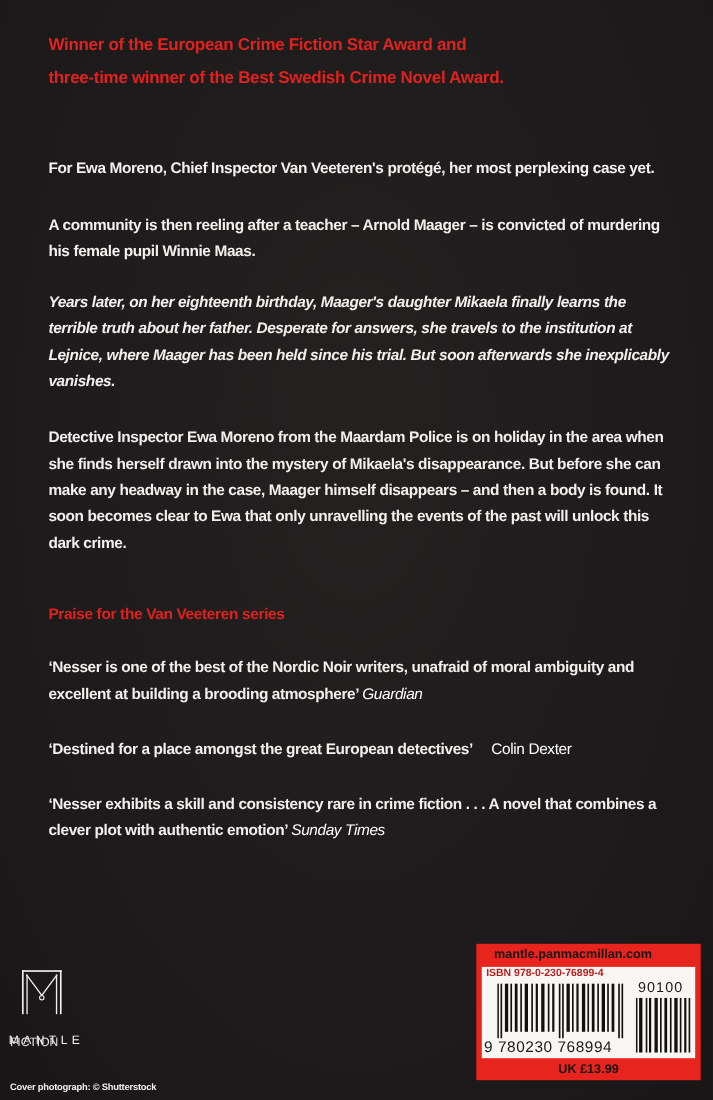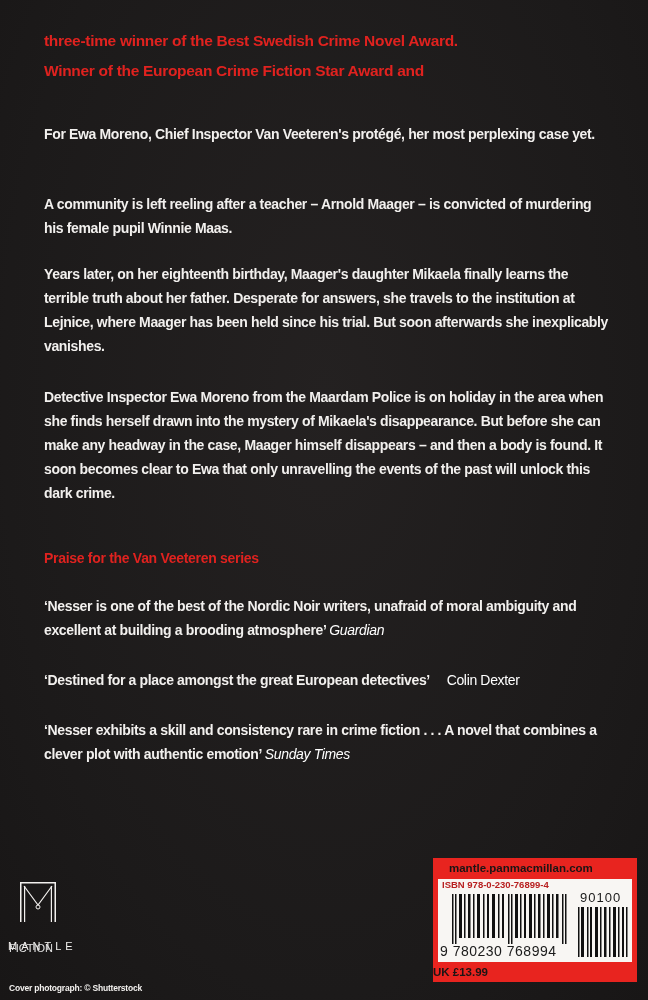--- a/index.html
+++ b/index.html
@@ -29,36 +29,36 @@
   .credit { position:absolute; left:9px; top:983px; color:#f2f0ee; font-size:8.5px; font-weight:bold; letter-spacing:-0.2px; }
   .barcode-box {
     position:absolute; left:433px; top:858px; width:204px; height:124px;
     background:#e8241f;
   }
   .bc-url { position:absolute; left:16px; top:0; width:100%; height:21px; line-height:21px; text-align:left; color:#1a1515; font-weight:bold; font-size:11.5px; }
   .bc-white { position:absolute; left:5px; top:21px; width:194px; height:83px; background:#f8f6f3; }
   .bc-isbn { position:absolute; left:4px; top:0; color:#b82020; font-weight:bold; font-size:9.5px; }
   .bc-addon-num { position:absolute; left:142px; top:11px; font-size:13px; color:#1a1a1a; letter-spacing:1px; }
   .bc-main-num { position:absolute; left:2px; top:64px; font-size:14px; color:#1a1a1a; letter-spacing:0.5px; }
-  .bc-price { position:absolute; left:0; top:104px; width:100%; height:20px; line-height:20px; color:#1a1515; font-weight:bold; font-size:11.5px; }
+  .bc-price { position:absolute; left:0; top:104px; width:100%; height:20px; line-height:20px; text-align:center; color:#1a1515; font-weight:bold; font-size:11.5px; }
   .bars { position:absolute; }
 </style>
 </head>
 <body>
 
 <div class="cover"></div>
 
 <div class="txt award red">
+  <div>Winner of the European Crime Fiction Star Award and</div>
   <div>three-time winner of the Best Swedish Crime Novel Award.</div>
-  <div>Winner of the European Crime Fiction Star Award and</div>
 </div>
 
-<div class="txt para white" style="top:122px;">For Ewa Moreno, Chief Inspector Van Veeteren's protégé, her most perplexing case yet.</div>
-<div class="txt para white" style="top:192px;">A community is left reeling after a teacher – Arnold Maager – is convicted of murdering his female pupil Winnie Maas.</div>
-<div class="txt para white" style="top:262px;">Years later, on her eighteenth birthday, Maager's daughter Mikaela finally learns the terrible truth about her father. Desperate for answers, she travels to the institution at Lejnice, where Maager has been held since his trial. But soon afterwards she inexplicably vanishes.</div>
+<div class="txt para white" style="top:140px;">For Ewa Moreno, Chief Inspector Van Veeteren's protégé, her most perplexing case yet.</div>
+<div class="txt para white" style="top:192px;">A community is then reeling after a teacher – Arnold Maager – is convicted of murdering his female pupil Winnie Maas.</div>
+<div class="txt para white" style="top:262px;font-style:italic;">Years later, on her eighteenth birthday, Maager's daughter Mikaela finally learns the terrible truth about her father. Desperate for answers, she travels to the institution at Lejnice, where Maager has been held since his trial. But soon afterwards she inexplicably vanishes.</div>
 <div class="txt para white" style="top:385px;">Detective Inspector Ewa Moreno from the Maardam Police is on holiday in the area when she finds herself drawn into the mystery of Mikaela's disappearance. But before she can make any headway in the case, Maager himself disappears – and then a body is found. It soon becomes clear to Ewa that only unravelling the events of the past will unlock this dark crime.</div>
 
 <div class="txt praise-head red" style="top:550px;">Praise for the Van Veeteren series</div>
 
 <div class="txt para white" style="top:594px;">
   <span>‘Nesser is one of the best of the Nordic Noir writers, unafraid of moral ambiguity and excellent at building a brooding atmosphere’</span>
   <span class="src">Guardian</span>
 </div>
 <div class="txt para white" style="top:668px;">
   <span>‘Destined for a place amongst the great European detectives’</span>

